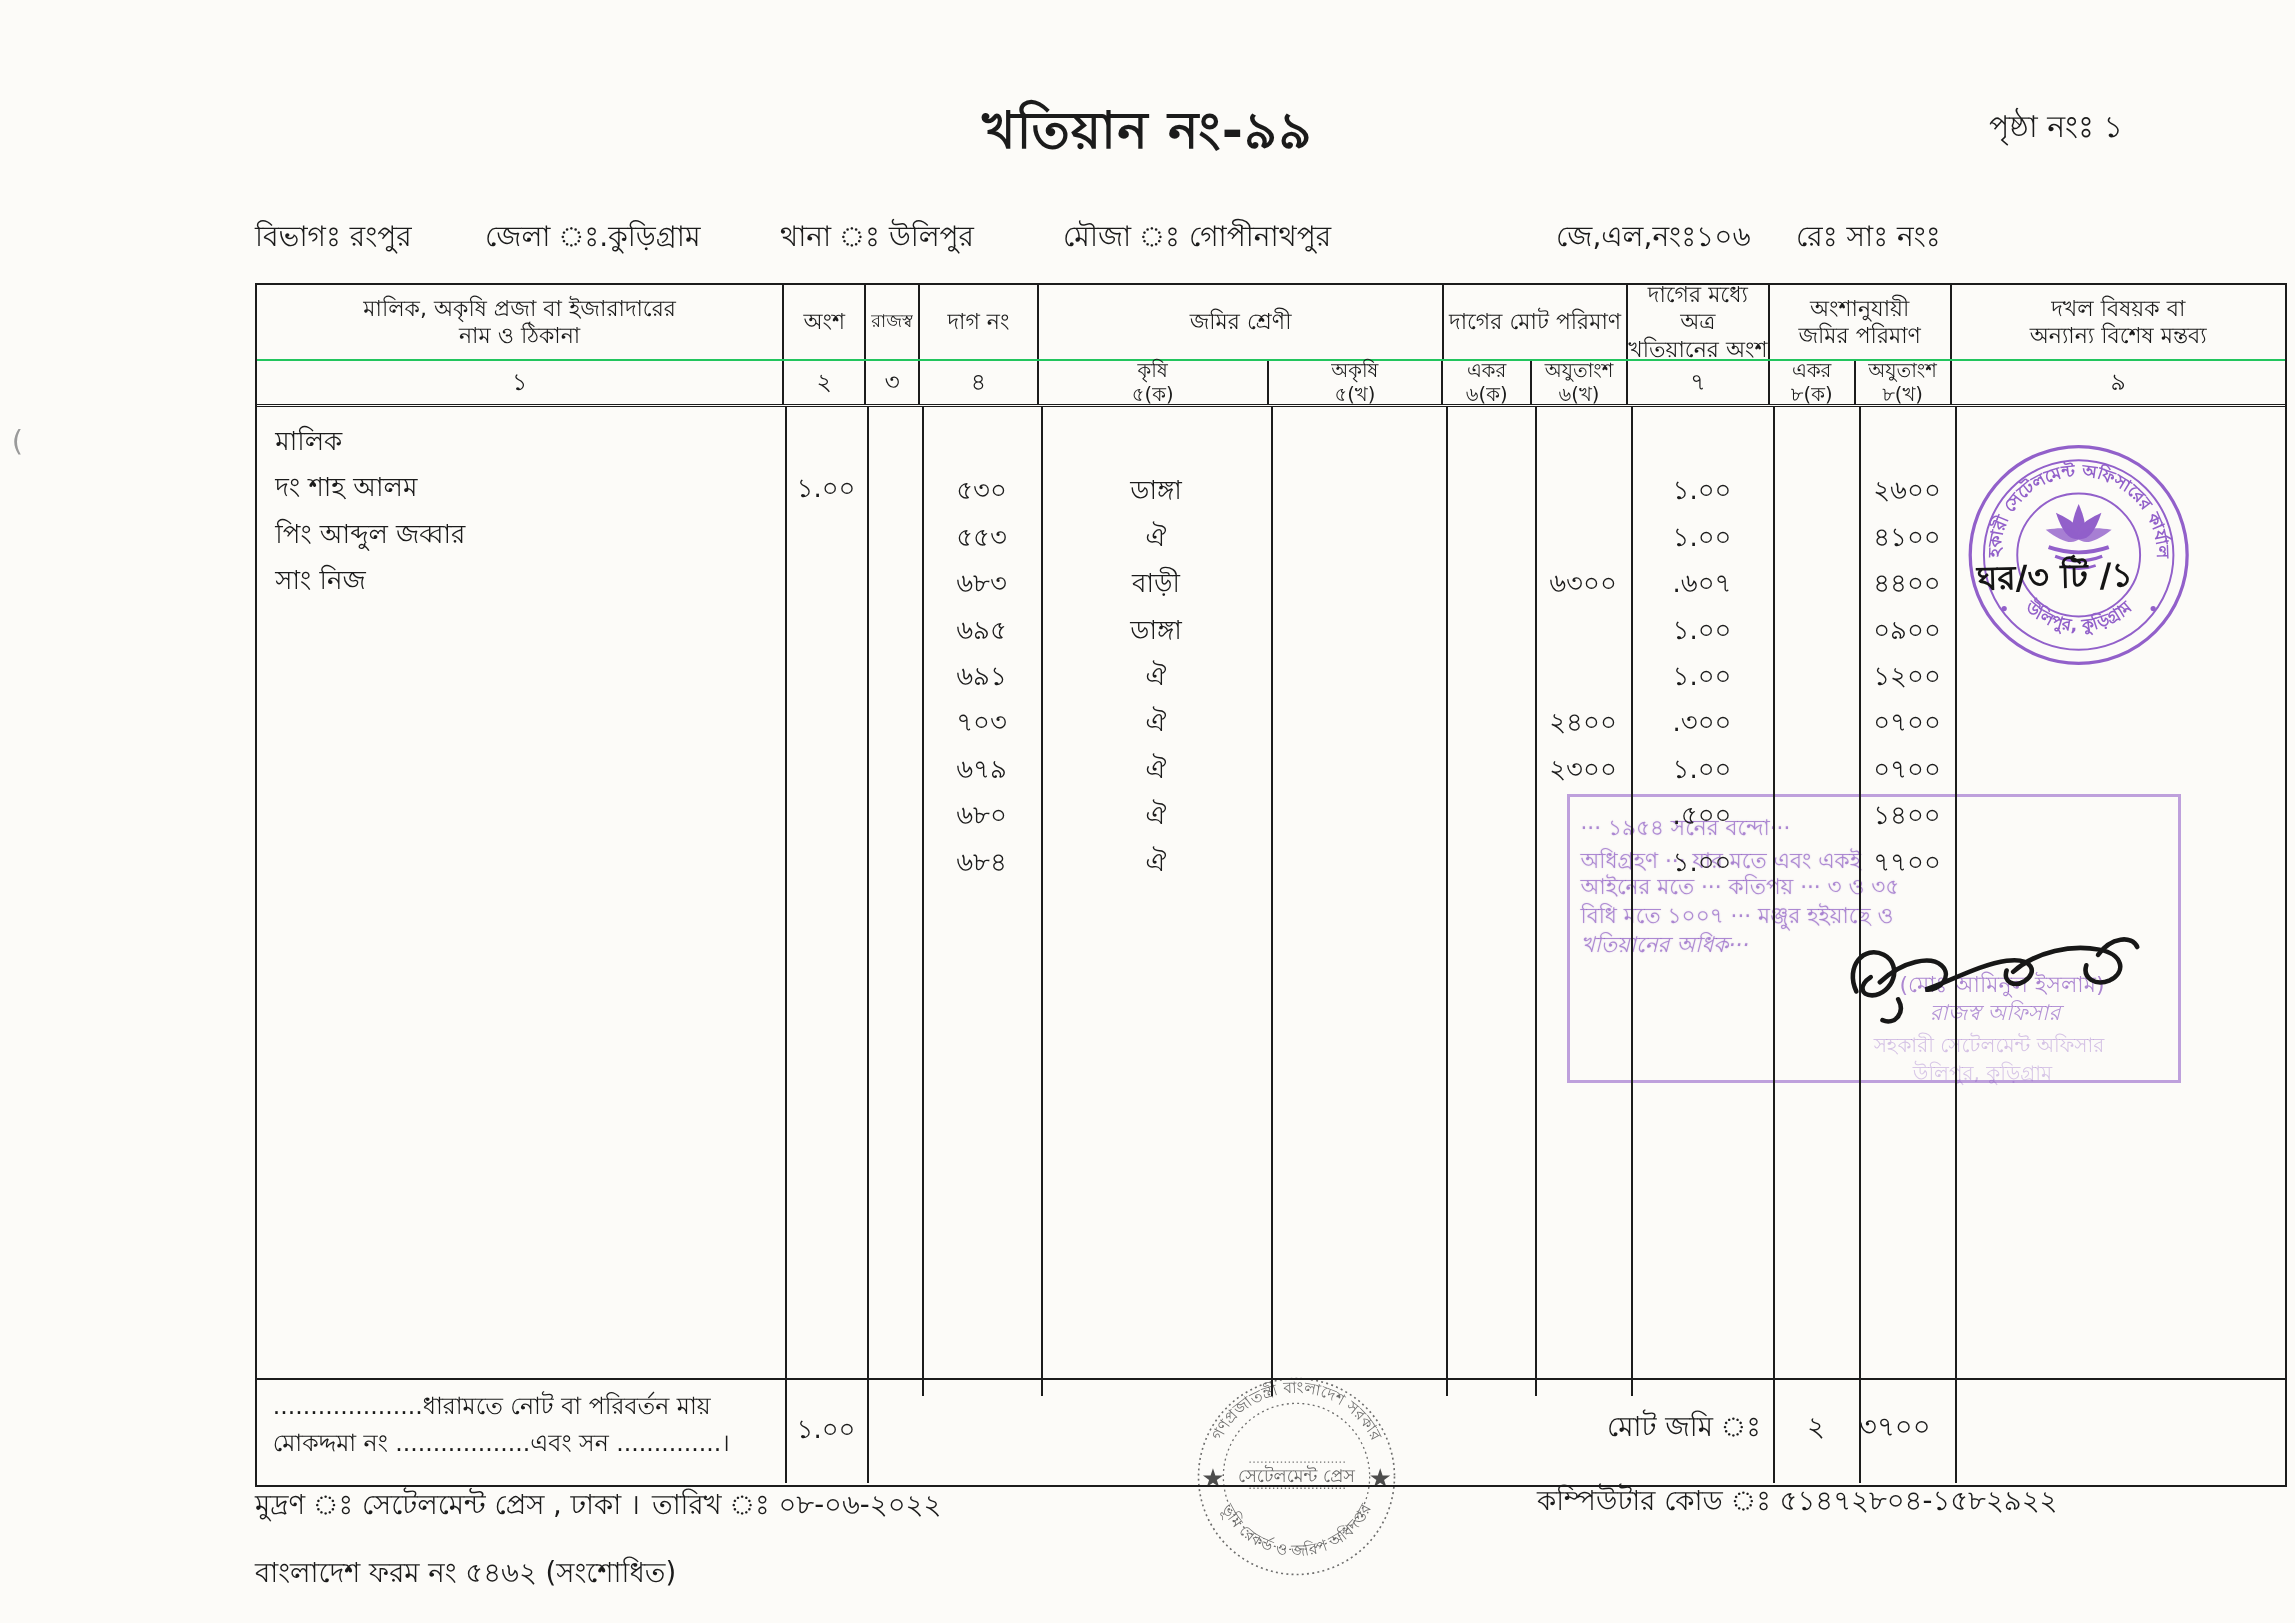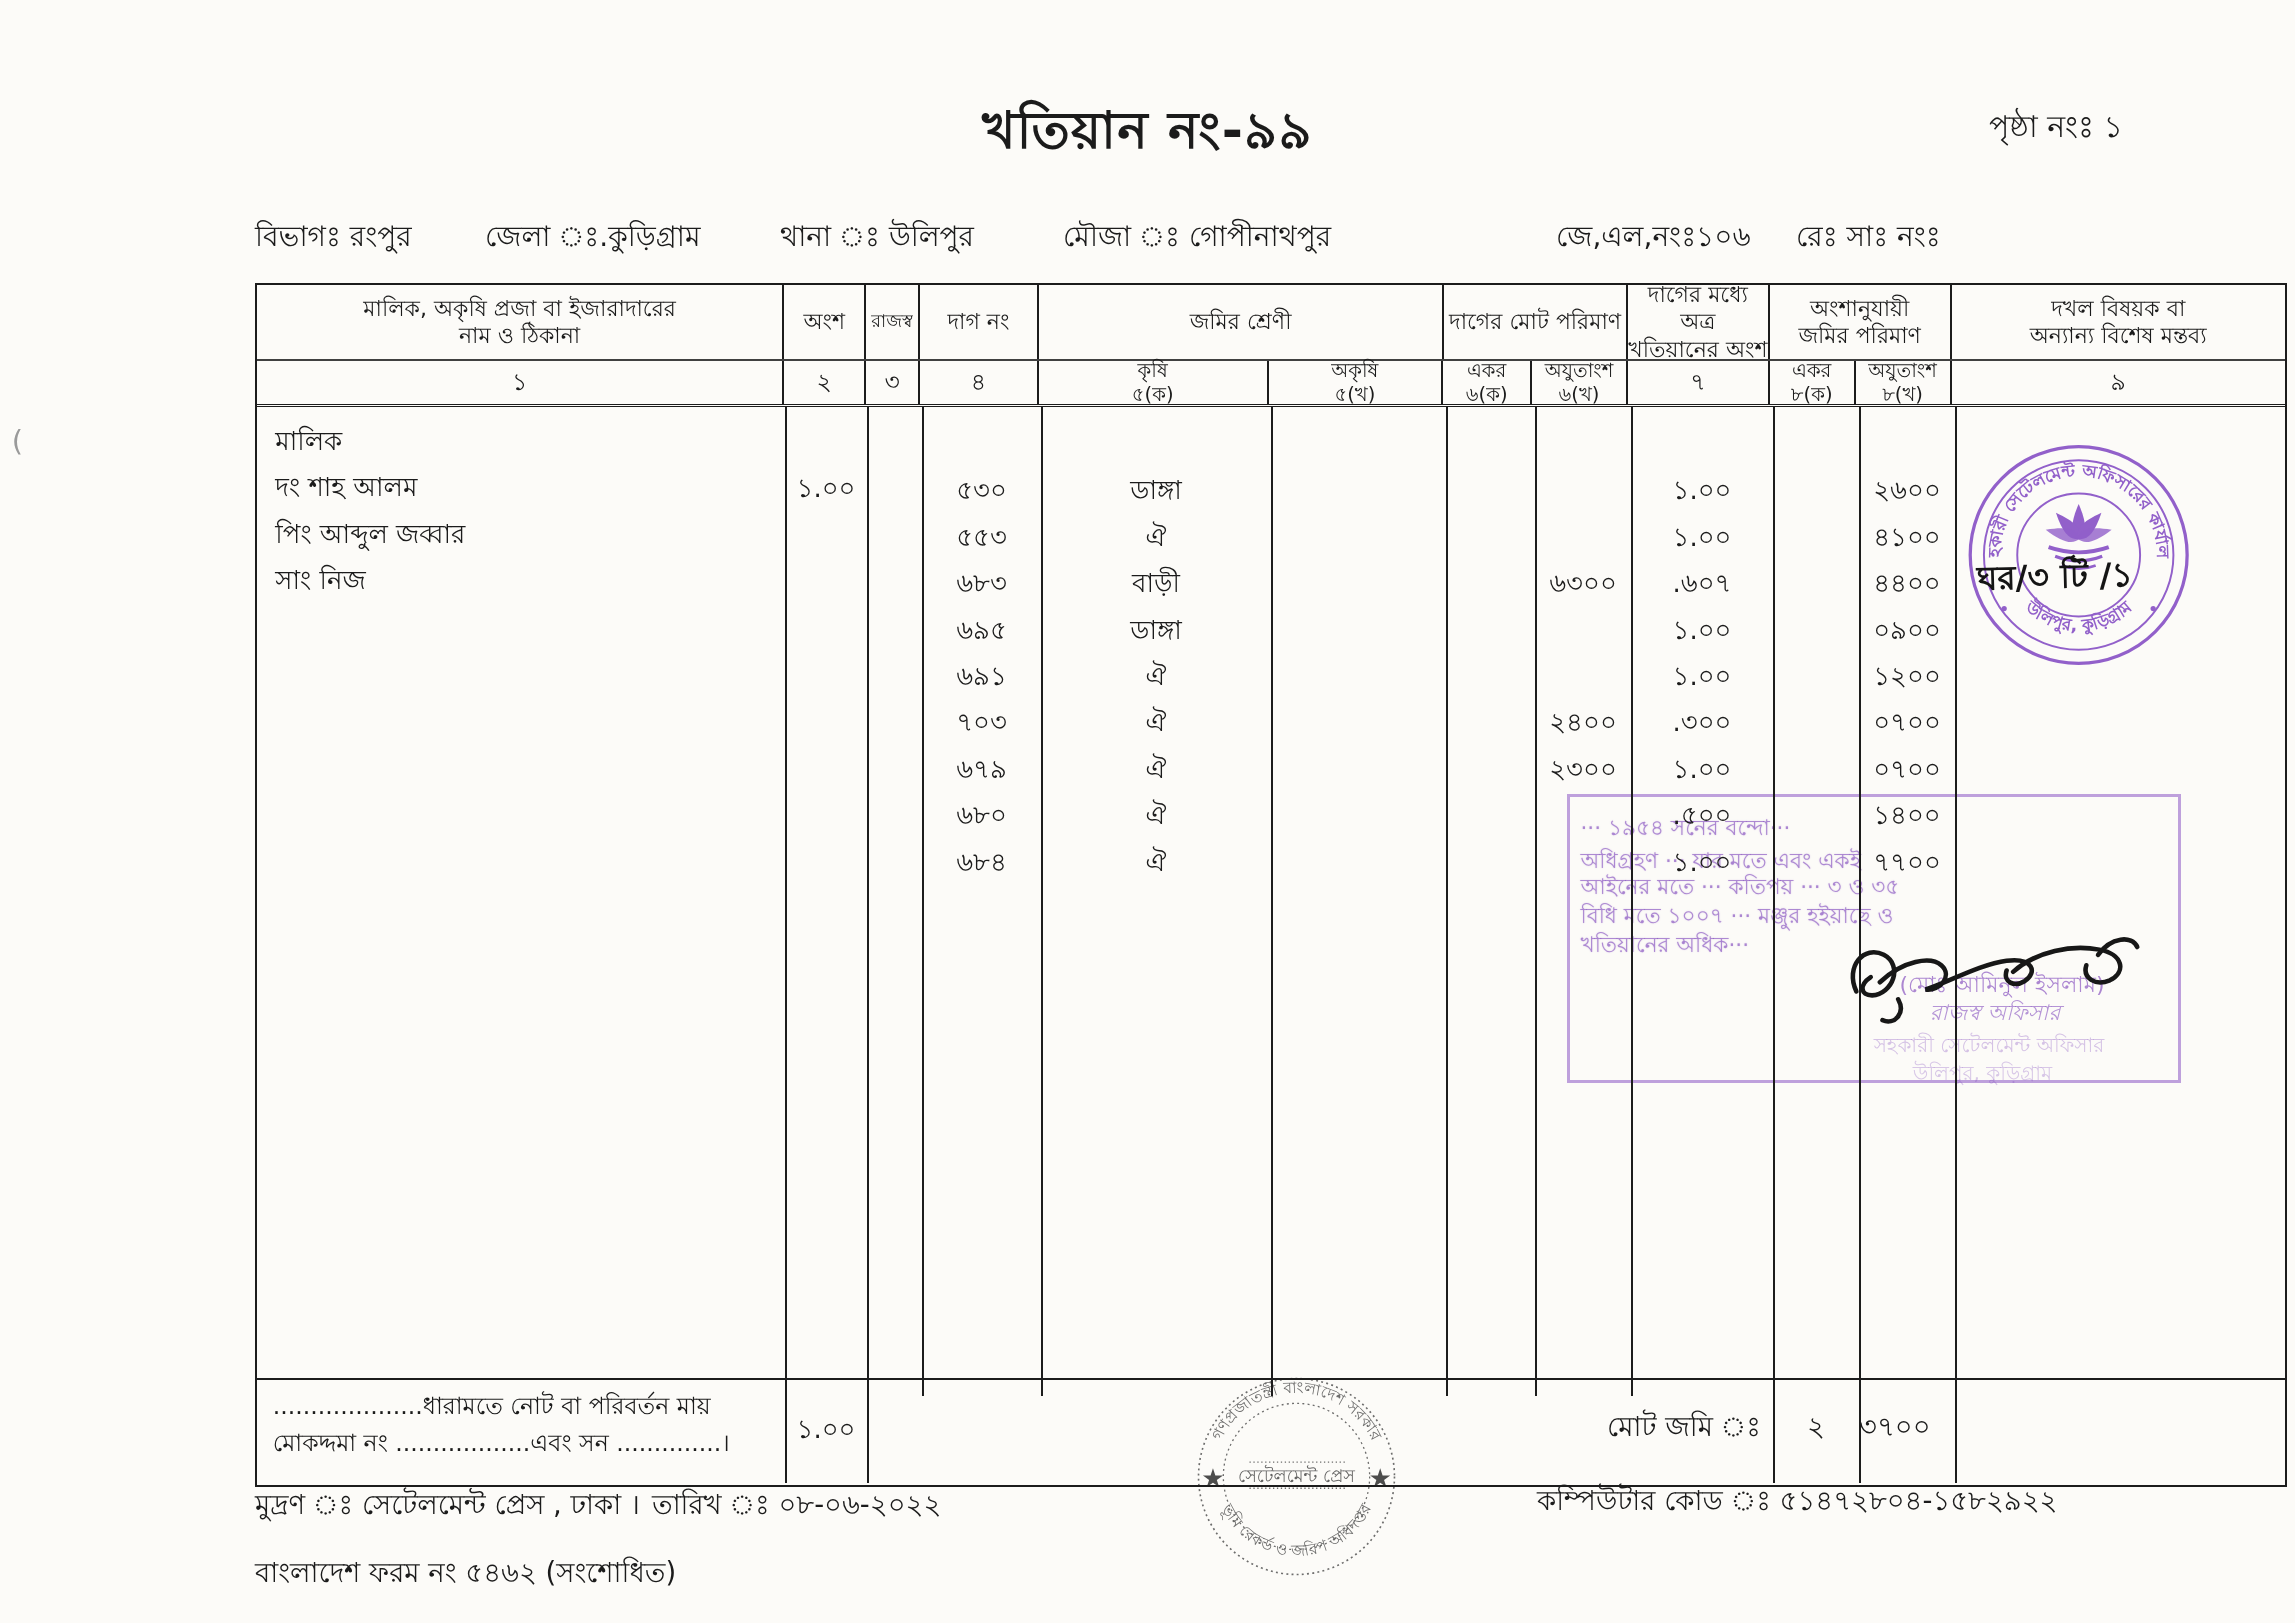--- a/index.html
+++ b/index.html
@@ -10,21 +10,21 @@
     color:#1b1b1b;
   }
   .abs{position:absolute;}
   
   .title{left:0;top:92px;width:2295px;text-align:center;font-size:51px;font-weight:600;letter-spacing:1.3px;}
   .page-no{left:1989px;top:103px;font-size:30px;}
   .info{top:215px;font-size:28px;white-space:nowrap;}
   
   .table{left:255px;top:283px;width:2032px;height:1204px;border:2.6px solid #1c1c1c;box-sizing:border-box;z-index:2;background:transparent;}
   .trow{position:relative;display:flex;box-sizing:border-box;}
-  .thead1{height:76px;border-bottom:2px solid #404040;}
+  .thead1{height:76px;border-bottom:2px solid #22c55e;}
   .thead2{height:46px;border-bottom:3.3px double #1c1c1c;}
   .cellh{box-sizing:border-box;border-right:2px solid #1c1c1c;display:flex;align-items:center;justify-content:center;text-align:center;font-size:22px;line-height:27.5px;white-space:pre-line;}
   .cellh:last-child{border-right:none;}
   .small{font-size:17.7px;}
   .num2{font-size:23.6px;}
   .sub{font-size:19.6px;line-height:23.6px;}
   
   .tbody{position:relative;height:973px;border-bottom:2px solid #1c1c1c;box-sizing:border-box;}
   .vline{position:absolute;top:0;width:2px;height:100%;background:#1c1c1c;}
   .vtick{position:absolute;top:0;width:2px;height:15.7px;background:#1c1c1c;}
@@ -101,21 +101,21 @@
     </g>
   </svg>
 </div>
 
 <div class="abs stamp-under rect-stamp">
   <div id="stamp-lines">
       <div class="stamp-line" style="top: 14.4px;">··· ১৯৫৪ সনের বন্দো···</div>
       <div class="stamp-line" style="top: 47px;">অধিগ্রহণ ··· যার মতে এবং একই</div>
       <div class="stamp-line" style="top: 73px;">আইনের মতে ··· কতিপয় ··· ৩ ও ৩৫</div>
       <div class="stamp-line" style="top: 102px;">বিধি মতে ১০০৭ ··· মঞ্জুর হইয়াছে ও</div>
-      <div class="stamp-line" style="top: 131px;">খতিয়ানের অধিক···</div>
+      <div class="stamp-line" style="top: 131px; font-style: italic;">খতিয়ানের অধিক···</div>
     </div>
 </div>
 <div class="abs stamp-under sig-name">(মোঃ আমিনুল ইসলাম)</div>
 <div class="abs stamp-under sig-title">রাজস্ব অফিসার</div>
 <div class="abs stamp-under sig-faint1">সহকারী সেটেলমেন্ট অফিসার</div>
 <div class="abs stamp-under sig-faint2">উলিপুর, কুড়িগ্রাম</div>
 
 <div class="abs stamp-under" style="left:1192px;top:1372px;width:209px;height:209px;opacity:.8;">
   <svg width="209" height="209" viewBox="0 0 320 320">
     <g stroke="#4a4a4a" fill="none">

